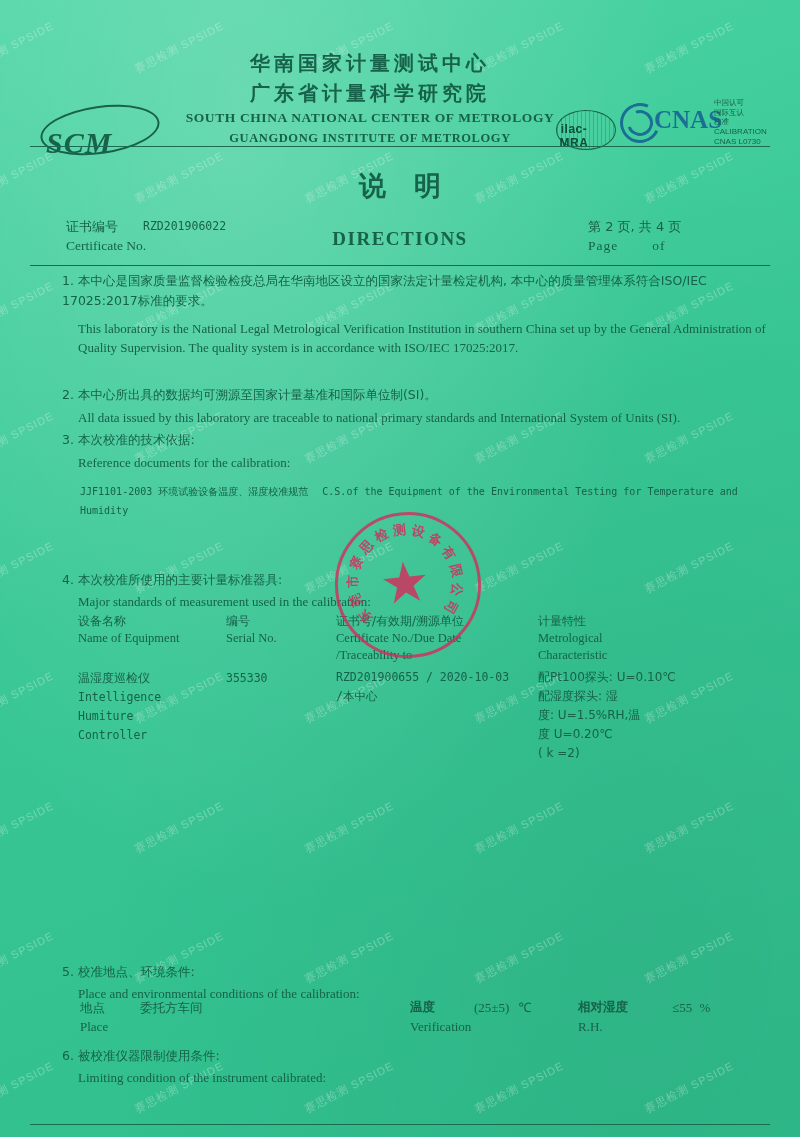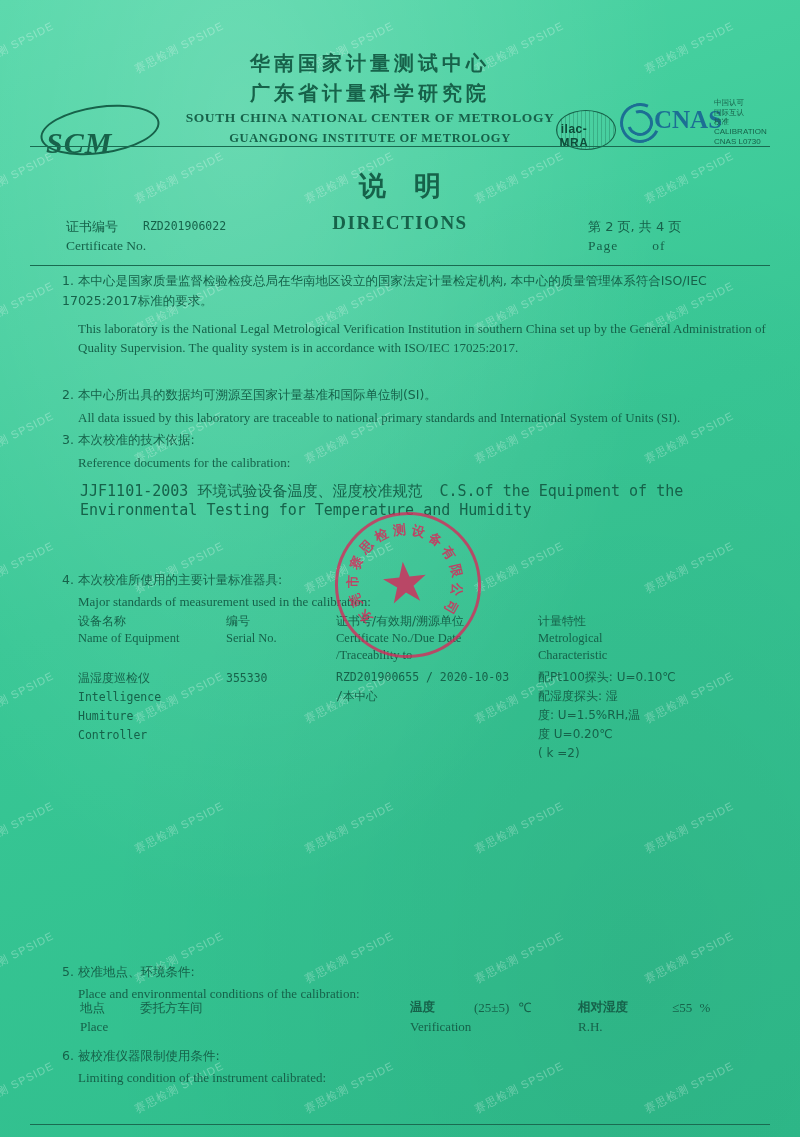--- a/index.html
+++ b/index.html
@@ -135,21 +135,21 @@
 
   
   .title-cn {
     position:absolute; left:0; top:168px; width:800px; text-align:center;
     font-family:"DejaVu Serif", serif;
     font-weight:bold; font-size:27px; color:#16624a;
     letter-spacing:28px;
     text-indent:28px;
   }
   .title-en {
-    position:absolute; left:0; top:212px; width:800px; text-align:center;
+    position:absolute; left:0; top:228px; width:800px; text-align:center;
     font-family:"Liberation Serif", serif;
     font-weight:bold; font-size:19px; color:#16624a;
     letter-spacing:1.5px;
   }
 
   .cert-no-cn {
     position:absolute; left:66px; top:218px;
     font-family:"DejaVu Sans", sans-serif;
     font-size:13px; color:#16624a;
   }
@@ -181,21 +181,21 @@
   .cn {
     font-family:"DejaVu Sans", sans-serif;
     font-size:12.5px; line-height:20px;
   }
   .en {
     font-family:Liberation Serif, serif;
     font-size:13px; line-height:19px;
   }
   .mono {
     font-family:"DejaVu Sans Mono", monospace;
-    font-size:15px; line-height:19px;
+    font-size:10px; line-height:19px;
   }
 
   
   .tbl { position:absolute; left:78px; top:612px; width:650px; color:#16624a; }
   .tbl .col { position:absolute; top:0; }
   .c1 { left:0px;   width:140px; }
   .c2 { left:148px; width:110px; }
   .c3 { left:258px; width:190px; }
   .c4 { left:460px; width:200px; }
   .tbl .hcn { font-family:"DejaVu Sans", sans-serif; font-size:12px; line-height:18px; }

